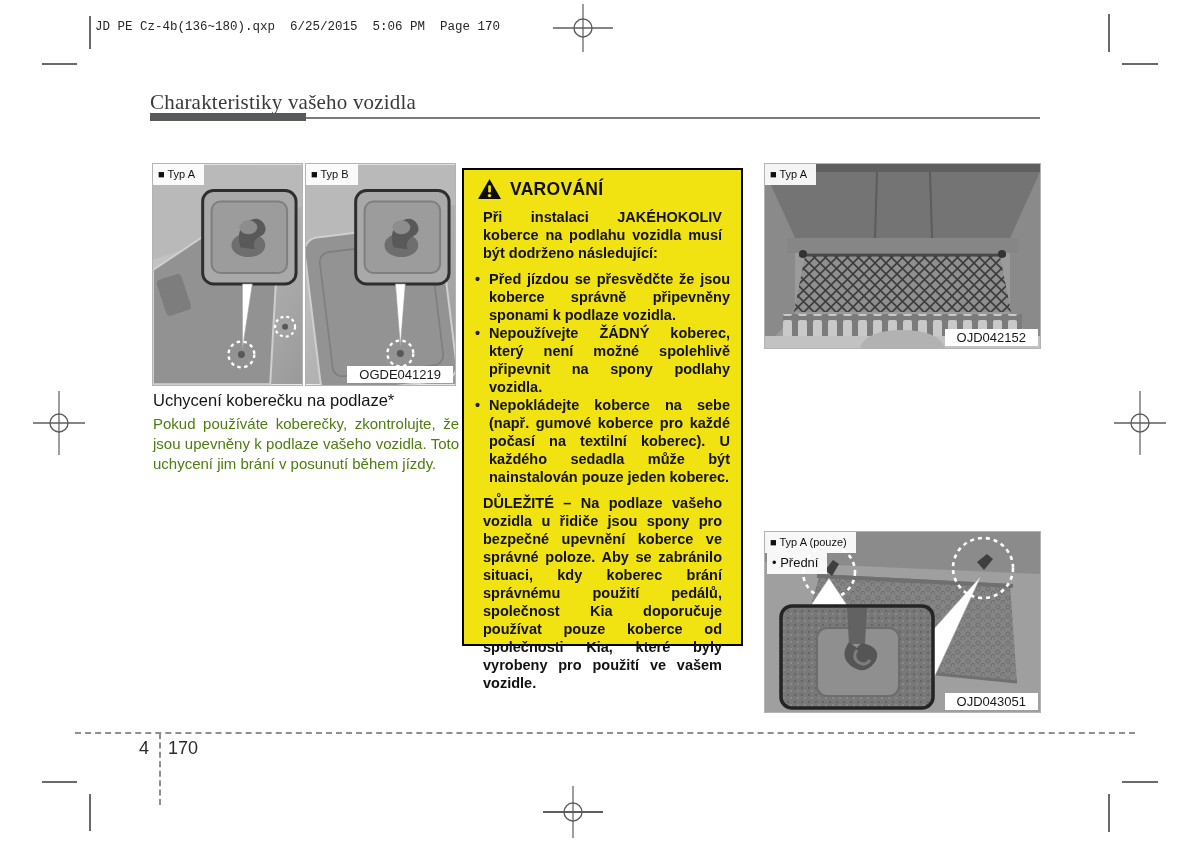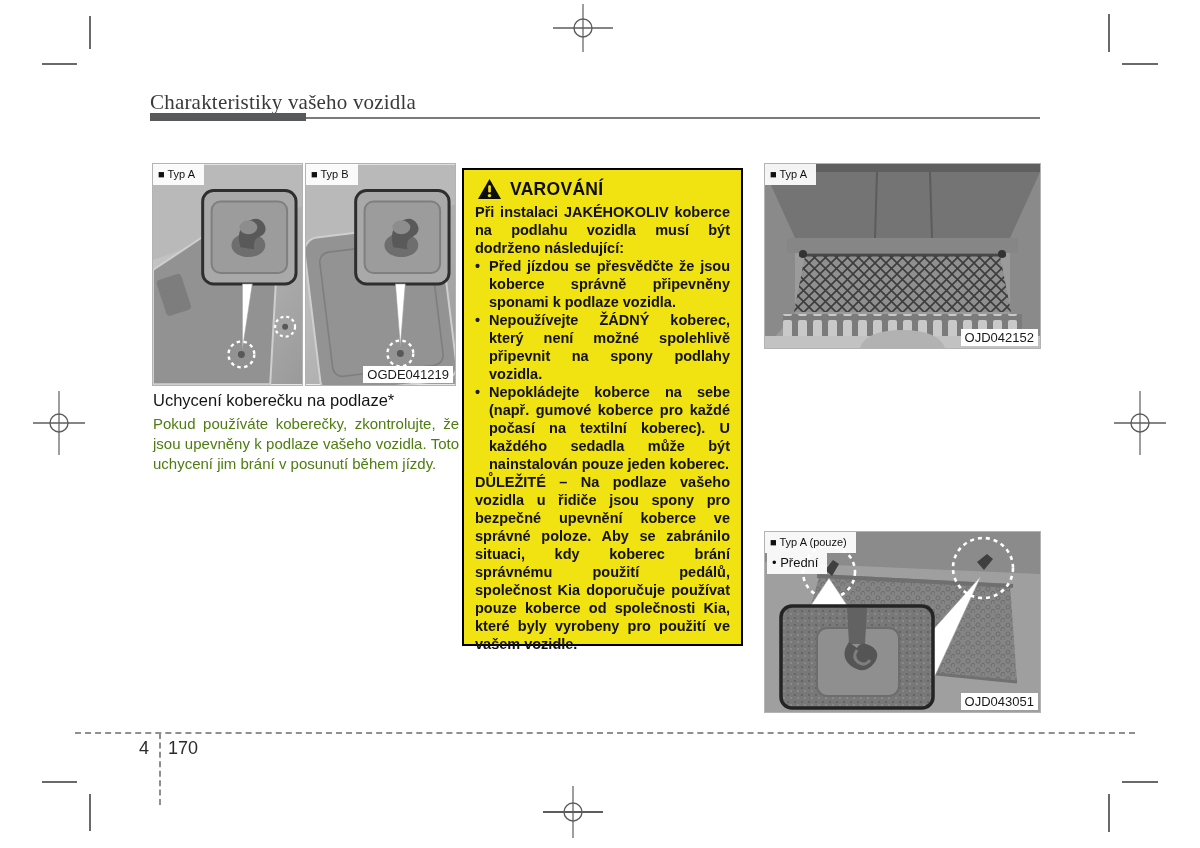--- a/index.html
+++ b/index.html
@@ -22,35 +22,35 @@
   
   .fig{position:absolute;}
   .panelrow{display:flex;gap:4px;}
   .panel{position:relative;width:149px;height:221px;outline:1px solid #b3b3b3;}
   .photo{position:relative;outline:1px solid #b3b3b3;}
   .fig-label{position:absolute;left:0;top:0;background:rgba(255,255,255,0.93);color:#111;
              font-size:11px;line-height:16px;padding:2px 9px 3px 5px;white-space:nowrap;}
   .fig-sublabel{position:absolute;left:2px;top:21px;background:rgba(255,255,255,0.93);color:#111;
              font-size:13px;line-height:16px;padding:2px 9px 3px 5px;white-space:nowrap;}
   .fig-code{position:absolute;right:2px;bottom:2px;background:#ffffff;color:#1a1a1a;
-            font-size:13px;line-height:15px;padding:1px 4px;}
+            font-size:13px;line-height:15px;padding:1px 12px;}
   svg{display:block;}
 
   
   .lc-heading{position:absolute;left:153px;top:391px;width:307px;margin:0;
               font-size:16.5px;font-weight:normal;color:#151515;}
   .lc-body{position:absolute;left:153px;top:414px;width:306px;margin:0;
            font-size:15px;line-height:20px;text-align:justify;color:#4d7c0f;}
 
   
   .warnbox{position:absolute;left:462px;top:168px;width:281px;height:478px;box-sizing:border-box;
            background:#f1e211;border:2px solid #000;padding:7px 11px 8px 11px;}
   .warn-titlerow{display:flex;align-items:flex-end;gap:8px;margin:1px 0 3px 2px;}
   .warn-title{font-size:17.5px;font-weight:bold;color:#0d0d0d;letter-spacing:0.3px;}
-  .wb{margin:0;font-size:14.5px;line-height:18px;font-weight:bold;text-align:justify;color:#121212;}
+  .wb{margin:8px;font-size:14.5px;line-height:18px;font-weight:bold;text-align:justify;color:#121212;}
   .bullet{display:flex;margin:0;}
   .bullet .bm{width:14px;flex:none;font-size:14.5px;line-height:18px;font-weight:bold;}
   .bullet p{flex:1;margin:0;font-size:14.5px;line-height:18px;font-weight:bold;text-align:justify;color:#121212;}
 
   
   .foot-dash-h{position:absolute;left:75px;top:732px;width:1060px;height:0;border-top:2px dashed #8f8f8f;}
   .foot-dash-v{position:absolute;left:159px;top:733px;height:72px;width:0;border-left:2px dashed #8f8f8f;}
   .chapnum{position:absolute;left:139px;top:738px;font-size:18px;color:#2b2b2b;}
   .pagenum{position:absolute;left:168px;top:738px;font-size:18px;color:#2b2b2b;}
 </style>
@@ -82,20 +82,21 @@
     <line x1="6" y1="32" x2="58" y2="32" stroke="#5d5d5d" stroke-width="1.4"></line>
     <line x1="32" y1="0" x2="32" y2="64" stroke="#5d5d5d" stroke-width="1.2"></line>
     <circle cx="32" cy="32" r="9" fill="none" stroke="#5d5d5d" stroke-width="1.4"></circle>
   </svg>
   <svg class="regmark" style="left:541px;top:780px" viewBox="0 0 64 64">
     <line x1="2" y1="32" x2="62" y2="32" stroke="#5d5d5d" stroke-width="1.8"></line>
     <line x1="32" y1="6" x2="32" y2="58" stroke="#5d5d5d" stroke-width="1.2"></line>
     <circle cx="32" cy="32" r="9" fill="none" stroke="#5d5d5d" stroke-width="1.4"></circle>
   </svg>
 
+  <div class="slug">JD PE Cz-4b(136~180).qxp  6/25/2015  5:06 PM  Page 170</div>
 
   <h1 class="title">Charakteristiky vašeho vozidla</h1>
   <div class="rule-thin"></div>
   <div class="rule-thick"></div>
 
   <div class="fig panelrow" style="left:153px;top:164px">
     <div class="panel">
       <svg viewBox="0 0 150 221" width="149" height="221">
         <defs>
           <linearGradient id="mg1" x1="0" y1="0" x2="1" y2="1">

